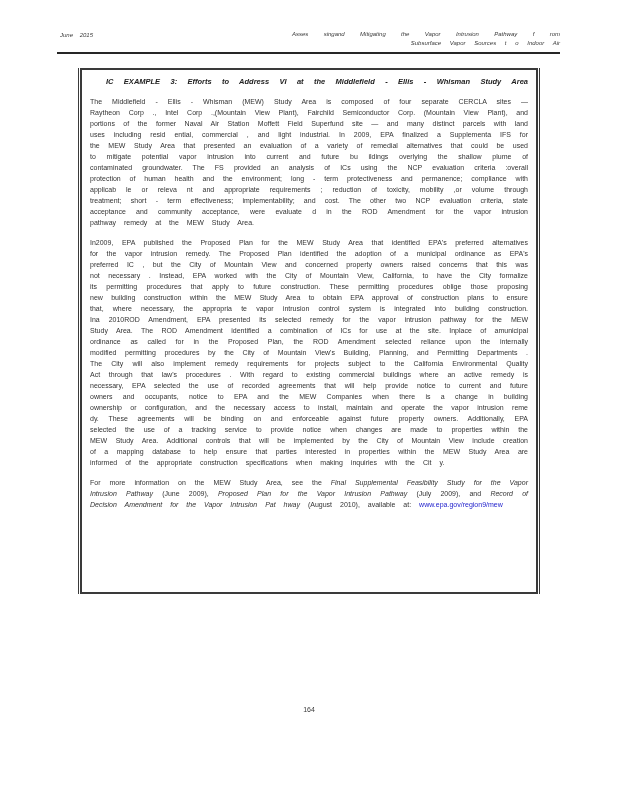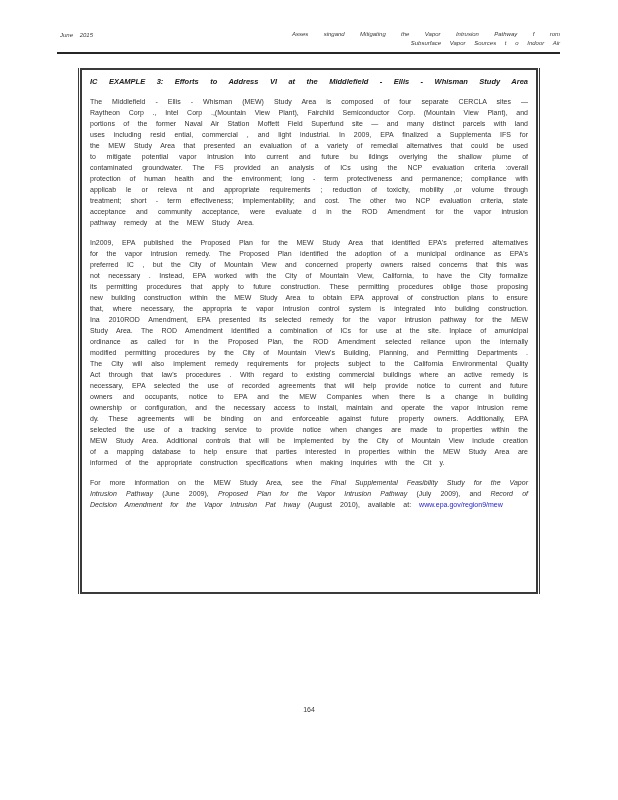--- a/index.html
+++ b/index.html
@@ -77,21 +77,21 @@
   }
   .example-box::before { left: -4px; }
   .example-box::after  { right: -4px; }
 
   .box-title {
     font-size: 7.5px;
     font-weight: bold;
     font-style: italic;
     text-align: justify;
     text-align-last: justify;
-    margin: 2px 0 10px 0;
+    margin: 2px 0 10px 16px;
     color: #222222;
   }
   .box-para {
     font-size: 7px;
     line-height: 11px;
     text-align: justify;
     word-spacing: 6px;
     margin: 0 0 9px 0;
     color: #333333;
   }

